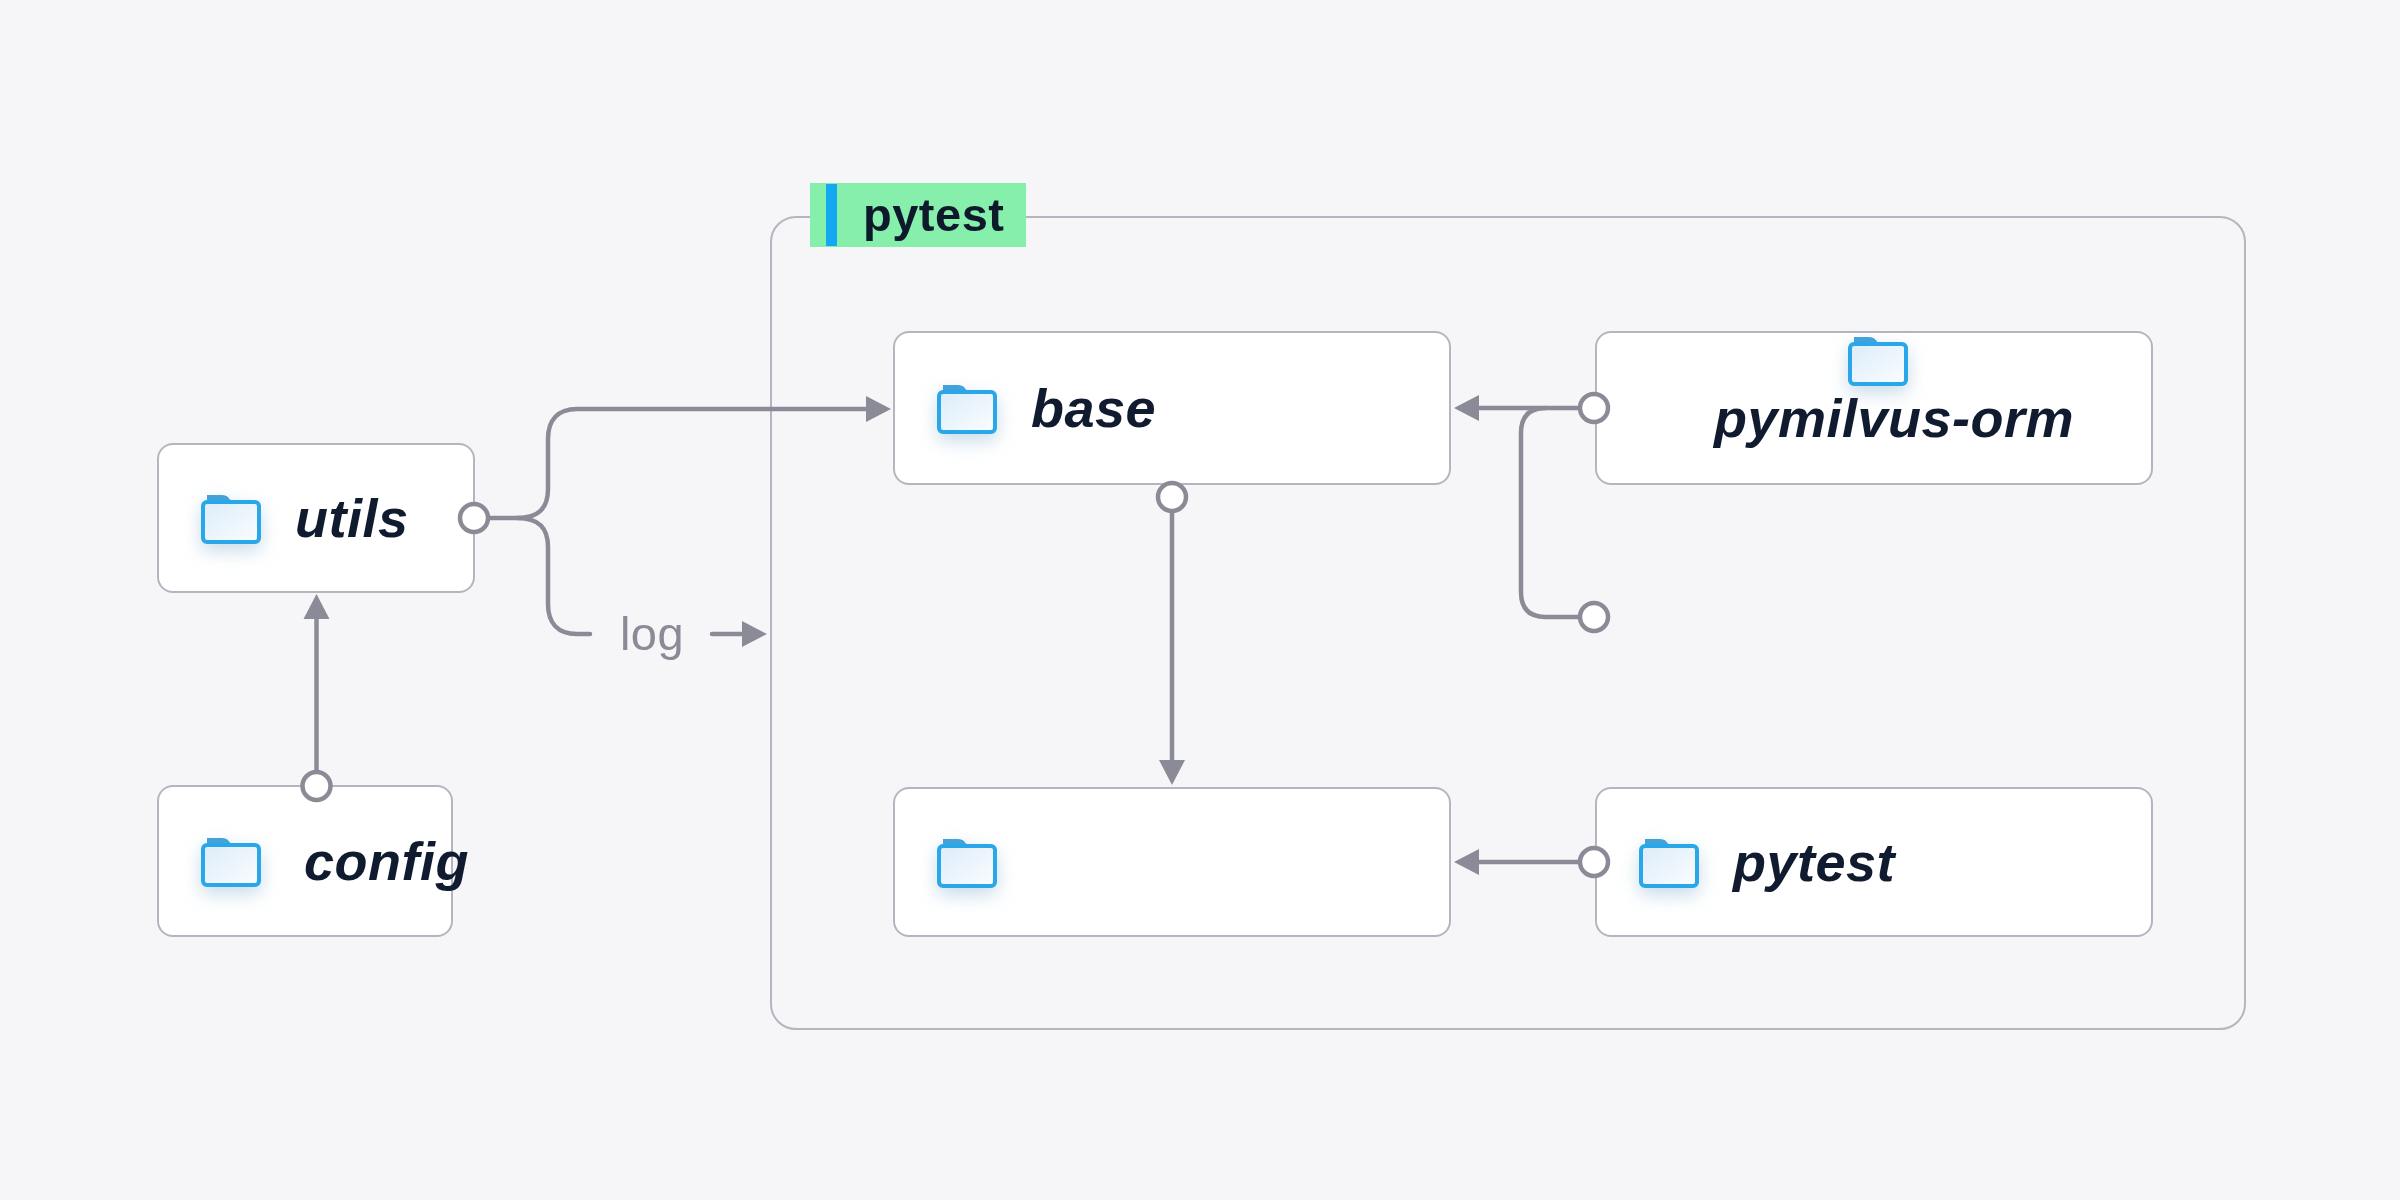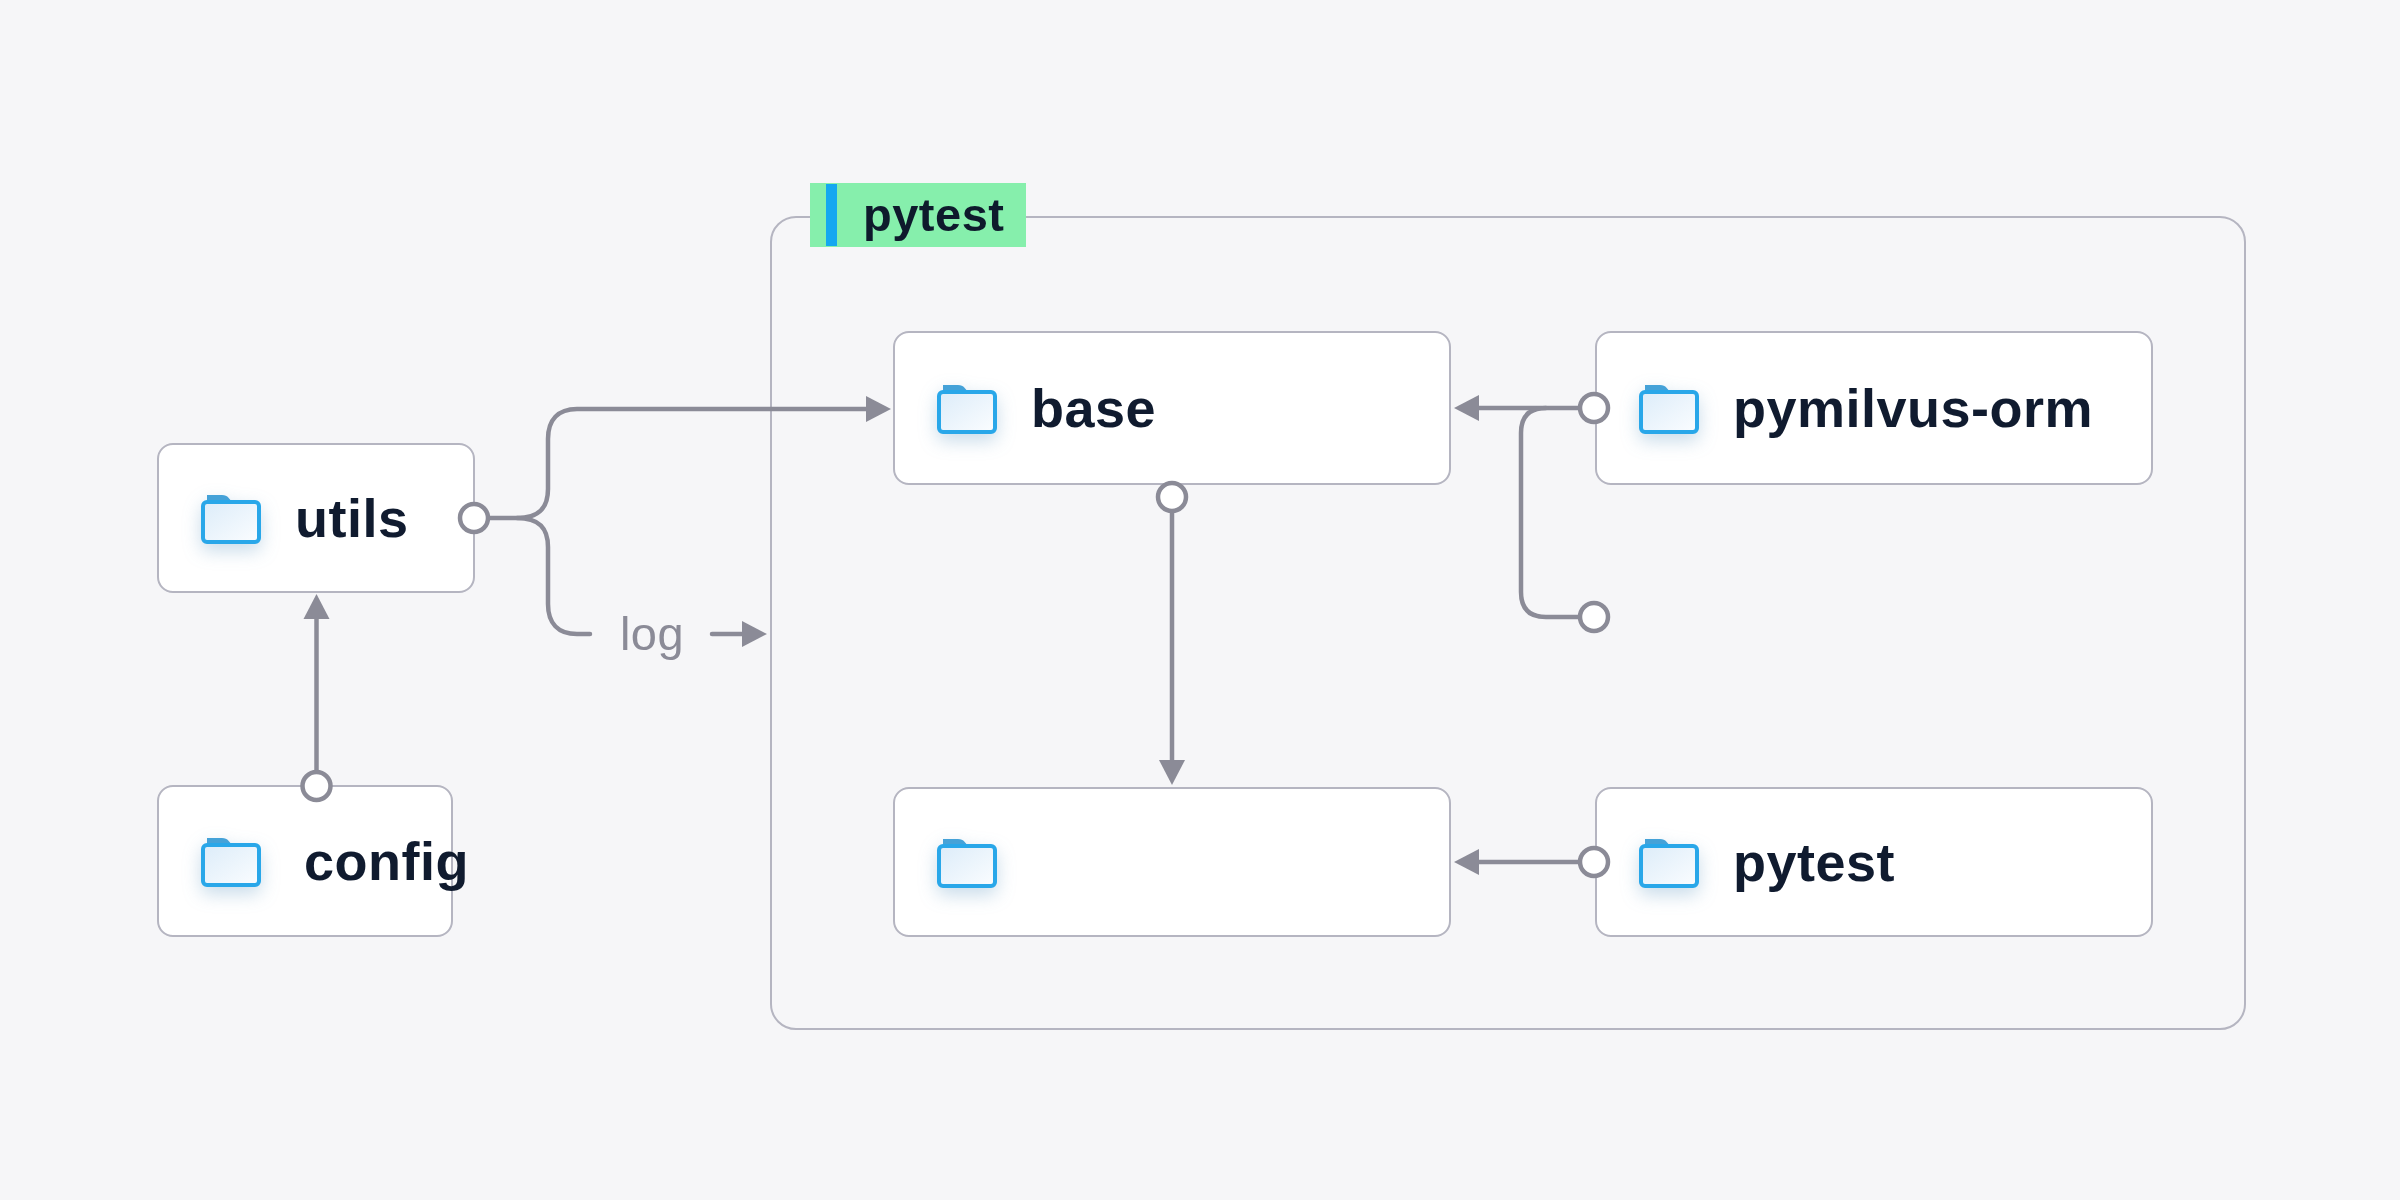--- a/index.html
+++ b/index.html
@@ -52,26 +52,27 @@
   }
   .node .folder-wrap{
     display:block;width:64px;height:54px;
     margin-right:32px;flex:0 0 auto;
     filter:drop-shadow(0 7px 9px rgba(60,130,180,.28));
   }
   .node .node-label{
     font-size:54px;font-weight:700;color:#101b2f;
     letter-spacing:.5px;
     white-space:nowrap;
+    font-style:italic;
   }
   
   #node-utils      {left:157px; top:443px; width:318px; height:150px;text-align:right;}
   #node-config     {left:157px; top:785px; width:296px; height:152px;gap:9px;}
   #node-base       {left:893px; top:331px; width:558px; height:154px;}
-  #node-pymilvus   {left:1595px;top:331px; width:558px; height:154px;}
+  #node-pymilvus   {left:1595px;top:331px; width:558px; height:154px;flex-direction:column;}
   #node-check      {left:1595px;top:540px; width:558px; height:154px;}
   #node-testcases  {left:893px; top:787px; width:558px; height:150px;}
   #node-common     {left:1595px;top:787px; width:558px; height:150px;}
   
   .edges-layer{
     position:absolute;left:0;top:0;width:2400px;height:1200px;
     z-index:3;pointer-events:none;
   }
   .edge-line{stroke:#8b8b97;stroke-width:4.5;fill:none;stroke-linecap:round;}
   .edge-head{fill:#8b8b97;stroke:none;}

